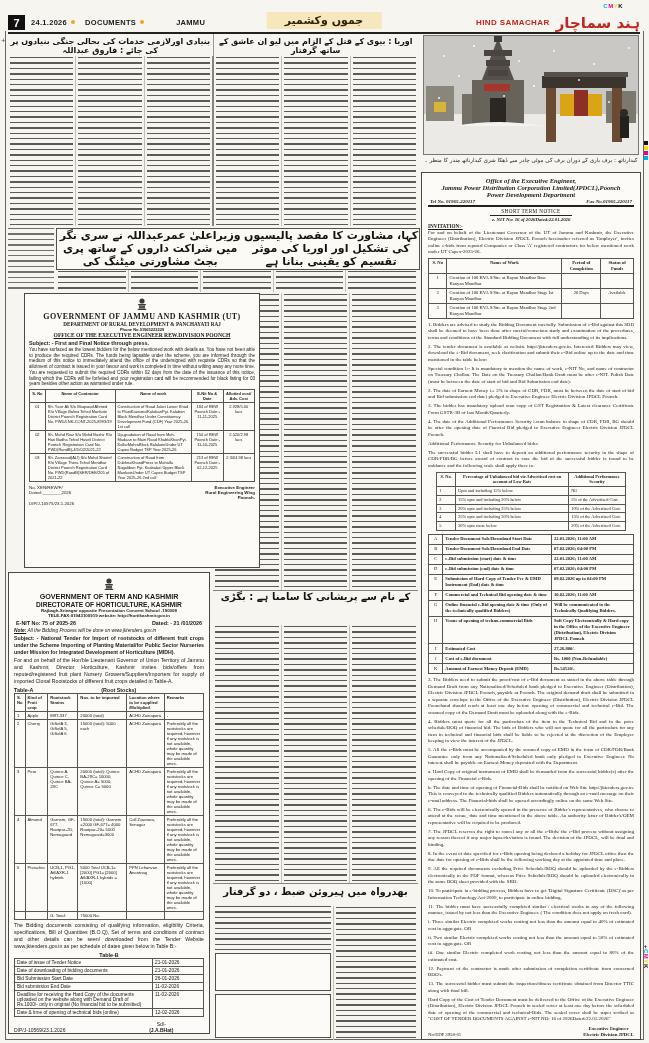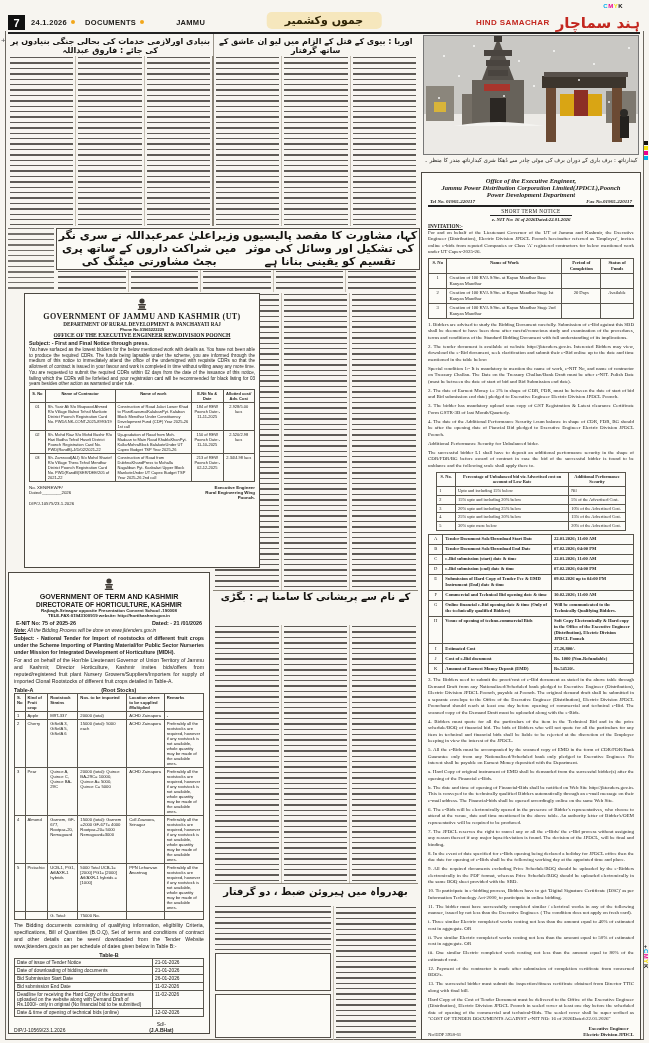--- a/index.html
+++ b/index.html
@@ -16,21 +16,21 @@
   .frame{left:5px;top:31px;width:637px;bottom:3px;border-left:1px solid #6b675f;
          border-right:1px solid #6b675f;border-bottom:1px solid #6b675f;pointer-events:none;}
   
   .hdr{left:8px;top:13px;width:632px;height:19px;display:flex;align-items:center;
        border-bottom:2.5px double #222;}
   .pageno{width:17px;height:15px;background:#111;color:#fff;font:bold 11px "Liberation Sans",sans-serif;
           display:flex;align-items:center;justify-content:center;}
   .hmeta{font:bold 7.5px "Liberation Sans",sans-serif;margin-left:6px;letter-spacing:.3px;}
   .dot{display:inline-block;width:4px;height:4px;border-radius:50%;background:#f2a71b;margin:0 4px 1px 4px;vertical-align:middle;}
   .secpill{position:absolute;left:50%;transform:translateX(-50%);top:-1px;background:#f6e7bd;
-           border-radius:5px;padding:2px 18px;font:bold 11px "DejaVu Sans",sans-serif;color:#2e2405;}
+           border-radius:0;padding:2px 18px;font:bold 11px "DejaVu Sans",sans-serif;color:#2e2405;}
   .mast{margin-left:auto;display:flex;align-items:center;gap:6px;}
   .mast-en{font:bold 8px "Liberation Sans",sans-serif;color:#c3271f;letter-spacing:.4px;}
   .mast-ur{font:bold 15px "DejaVu Sans",sans-serif;color:#c3271f;}
   
   .cols{display:flex;height:100%;direction:rtl;}
   .col{flex:1;padding:1px 2px;}
   .col+.col{border-right:1px solid #c6c0b4;}
   .ut{height:100%;opacity:.82;
       background:repeating-linear-gradient(to bottom,#3c3833 0 1.4px,transparent 1.4px 5.4px);}
   .uhead{direction:rtl;text-align:center;font-family:"DejaVu Sans",sans-serif;font-weight:bold;color:#151310;}
@@ -171,21 +171,21 @@
           </div>
       </div>
     </div>
   </div>
 
   <div class="abs" style="left:8px;top:228px;width:46px;height:63px;">
       <div class="ut" style="opacity:.7"></div>
     </div>
   <div class="abs bigheadbox" style="left:56px;top:228px;width:362px;height:40px;">
     <div class="uhead" style="font-size:11px;">وزیراعلیٰ عمرعبداللہ نے سری نگر میں شراکت داروں کے ساتھ پری بجٹ مشاورتی میٹنگ کی</div>
-    <div class="uhead" style="font-size:11px;">کہا، مشاورت کا مقصد پالیسیوں کی تشکیل اور وسائل کی موثر تقسیم کو یقینی بنانا ہے</div>
+    <div class="uhead" style="font-size:11px;">کہا، مشاورت کا مقصد پالیسیوں کی تشکیل اور اوریا کی موثر تقسیم کو یقینی بنانا ہے</div>
   </div>
   <div class="abs" style="left:56px;top:270px;width:362px;height:22px;">
     <div class="cols">
       <div class="col">
           <div class="ut"></div>
         </div>
       <div class="col">
           <div class="ut"></div>
         </div>
       <div class="col">

